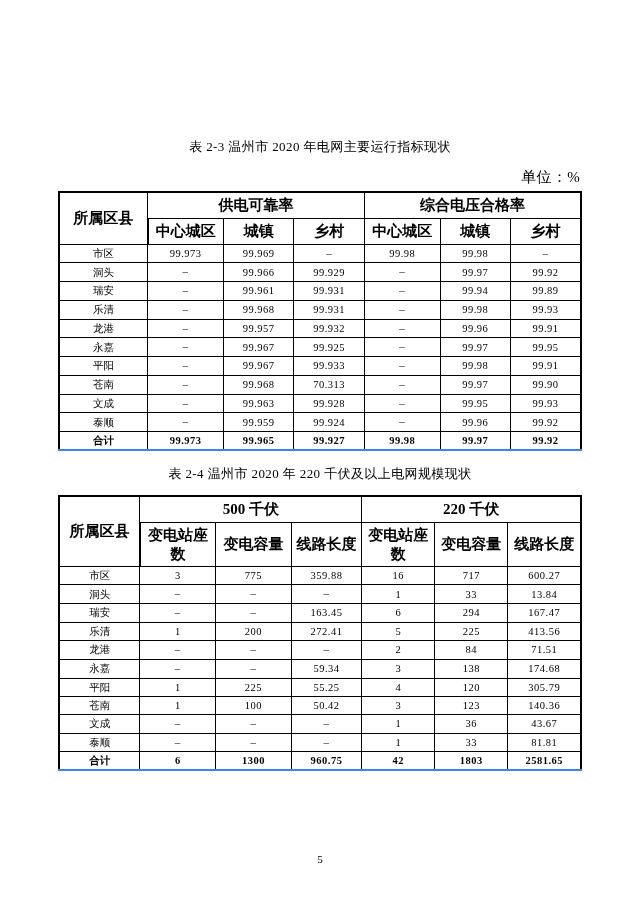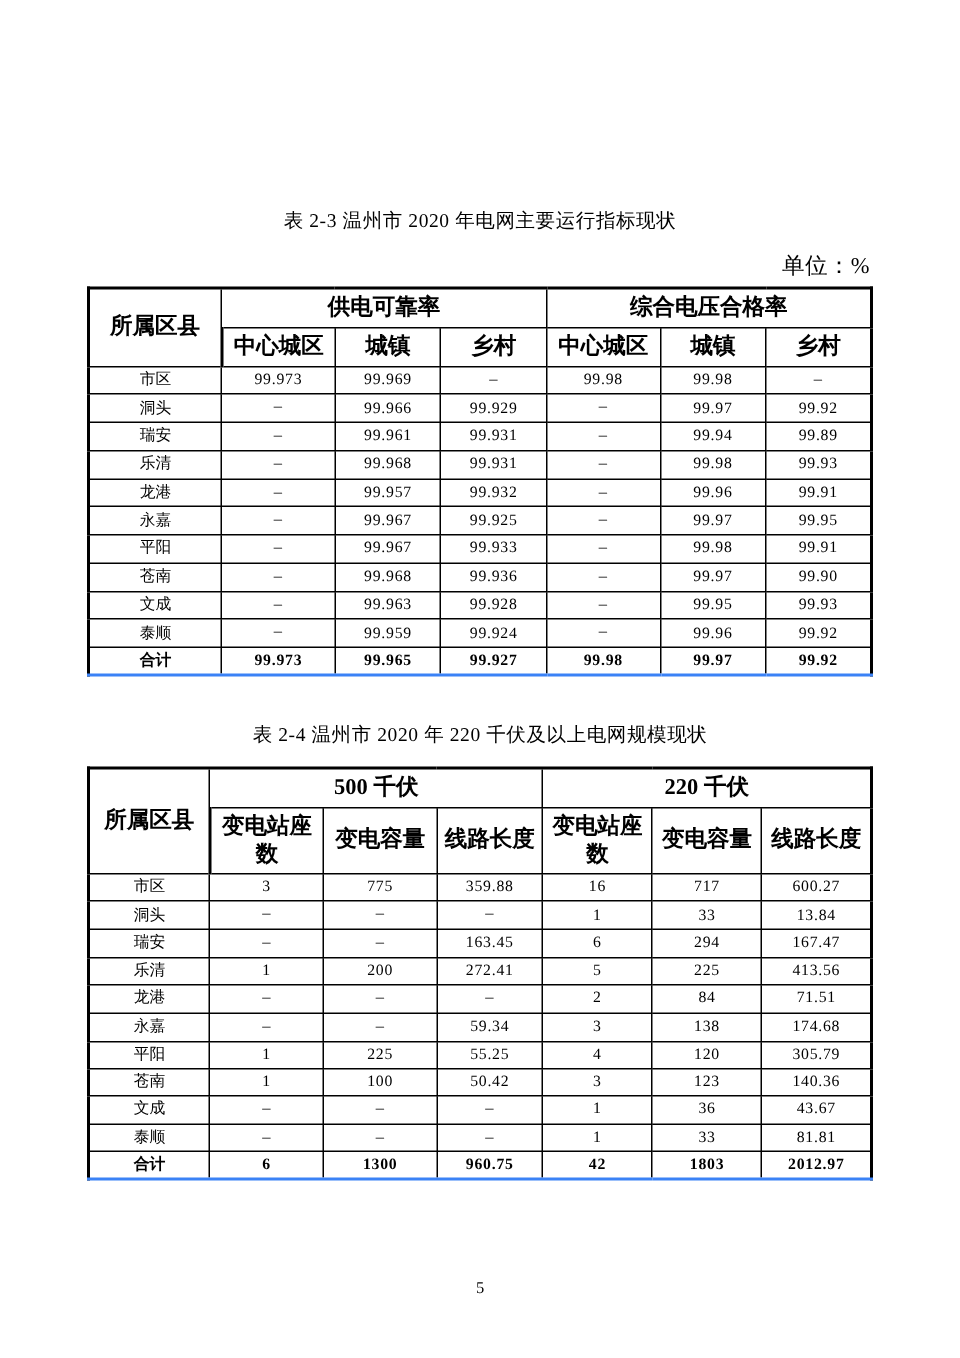--- a/index.html
+++ b/index.html
@@ -22,21 +22,21 @@
     box-sizing: border-box;
     padding: 0 58px;
   }
 
   .table-block {
     position: absolute;
     left: 58px;
     right: 58px;
   }
   .block-1 { top: 138px; }
-  .block-2 { top: 465px; margin-top: 16px; }
+  .block-2 { top: 465px; }
 
   .caption {
     text-align: center;
     font-size: 13px;
     font-family: "Liberation Serif", "DejaVu Serif", serif;
     letter-spacing: 0.4px;
     margin-bottom: 12px;
     white-space: nowrap;
   }
   .unit-line {
@@ -212,21 +212,21 @@
           <td class="numcell">99.967</td>
           <td class="numcell">99.933</td>
           <td class="numcell dash group-sep">–</td>
           <td class="numcell">99.98</td>
           <td class="numcell">99.91</td>
         </tr>
         <tr>
           <td class="rowhead-col">苍南</td>
           <td class="numcell dash">–</td>
           <td class="numcell">99.968</td>
-          <td class="numcell">99.936</td>
+          <td class="numcell">70.313</td>
           <td class="numcell dash group-sep">–</td>
           <td class="numcell">99.97</td>
           <td class="numcell">99.90</td>
         </tr>
         <tr>
           <td class="rowhead-col">文成</td>
           <td class="numcell dash">–</td>
           <td class="numcell">99.963</td>
           <td class="numcell">99.928</td>
           <td class="numcell dash group-sep">–</td>
@@ -373,20 +373,20 @@
           <td class="numcell">33</td>
           <td class="numcell">81.81</td>
         </tr>
         <tr class="total">
           <td class="rowhead-col">合计</td>
           <td class="numcell">6</td>
           <td class="numcell">1300</td>
           <td class="numcell">960.75</td>
           <td class="numcell group-sep">42</td>
           <td class="numcell">1803</td>
-          <td class="numcell">2012.97</td>
+          <td class="numcell">2581.65</td>
         </tr>
       </tbody>
     </table>
   </div>
 
   <div class="page-number">5</div>
 </div>
 
 </body></html>

